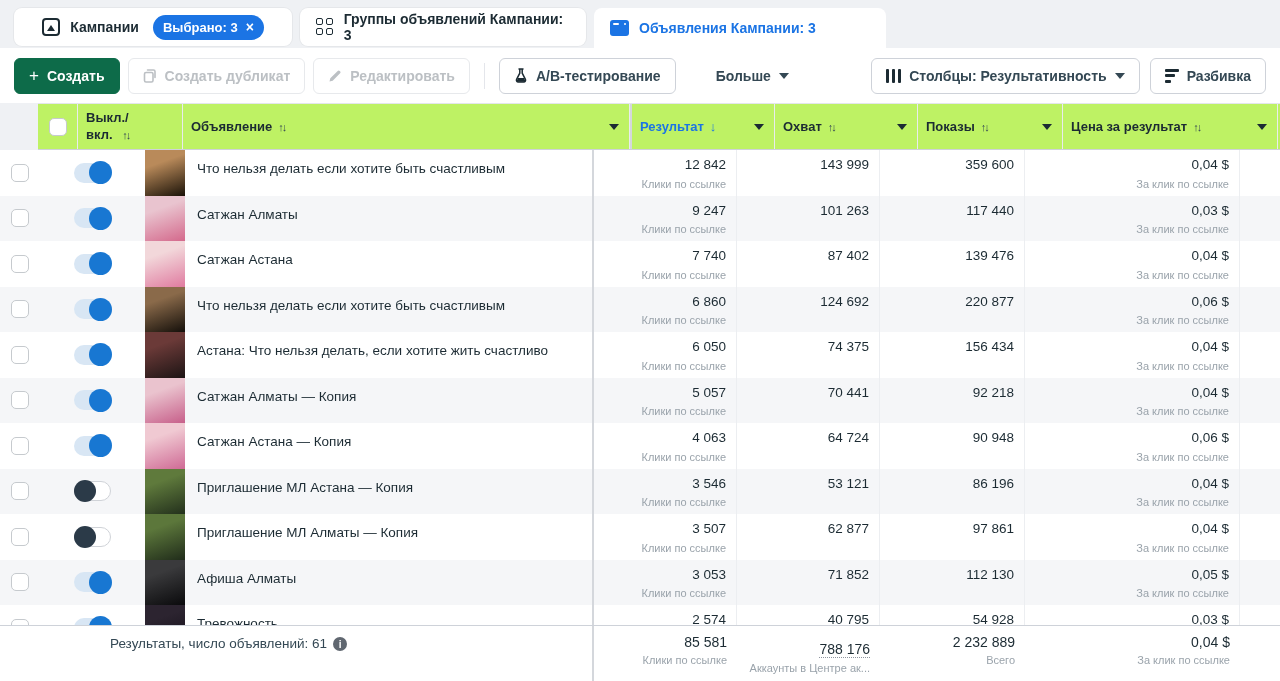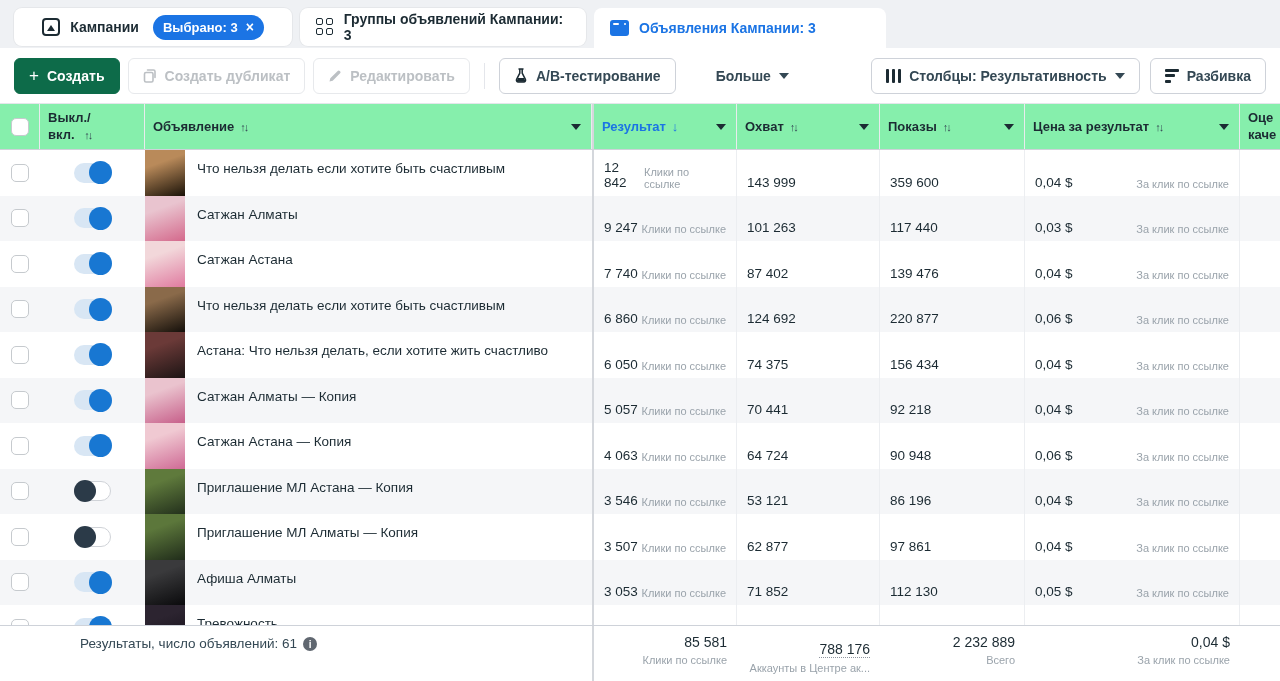--- a/index.html
+++ b/index.html
@@ -43,21 +43,21 @@
            border-top:6px solid #344854; display:inline-block; }
   .toolbar-right { margin-left:auto; display:flex; align-items:center; gap:10px; }
   .ic-columns { display:flex; gap:2.5px; }
   .ic-columns i { width:3.5px; height:14px; background:#1c2b33; display:block; border-radius:1px; }
   .ic-breakdown { display:flex; flex-direction:column; gap:2.5px; align-items:flex-start; }
   .ic-breakdown i { height:3px; background:#1c2b33; display:block; border-radius:1px; }
   .ic-breakdown i:nth-child(1){ width:14px; } .ic-breakdown i:nth-child(2){ width:10px; } .ic-breakdown i:nth-child(3){ width:6px; }
 
   
   .grid-row { display:grid; grid-template-columns:40px 105px 447px 145px 143px 145px 215px minmax(40px,1fr); }
-  .thead { height:47px; background:#86efac; border-top:1px solid #e4e6eb; border-bottom:1px solid #ced2d9; font-size:13px; font-weight:700; }
+  .thead { height:47px; background:#bef264; border-top:1px solid #e4e6eb; border-bottom:1px solid #ced2d9; font-size:13px; font-weight:700;margin-left:38px; }
   .th { display:flex; align-items:center; padding:0 8px; border-right:1px solid #e9ebee; position:relative; cursor:pointer; }
   .th .sort { font-size:11px; color:#344854; margin-left:6px; letter-spacing:-2px; }
   .th .hcaret { position:absolute; right:10px; top:50%; margin-top:-3px; width:0; height:0;
                 border-left:5px solid transparent; border-right:5px solid transparent; border-top:6px solid #1c2b33; }
   .th.two-line { flex-direction:column; align-items:flex-start; justify-content:center; line-height:1.25; }
   .th-result { color:#1b74e4; border-left:2px solid #d4d7dc; }
   .th-result .sort { color:#1b74e4; font-size:13px; letter-spacing:0; }
   .checkbox { width:18px; height:18px; background:#fff; border:1.5px solid #c6cace; border-radius:5px; display:inline-block; cursor:pointer; }
   .th-check, .c-check { justify-content:center; display:flex; align-items:center; }
 
@@ -67,31 +67,31 @@
   .cell { display:flex; align-items:center; }
   .c-toggle { justify-content:center; }
   .toggle { width:37px; height:20px; border-radius:11px; position:relative; display:inline-block; cursor:pointer; }
   .toggle.on { background:#d8e6f4; }
   .toggle.on .knob { position:absolute; right:-1px; top:-1.5px; width:23px; height:23px; border-radius:50%; background:#1877d2; }
   .toggle.off { background:#fff; border:1.5px solid #d0d3d8; }
   .toggle.off .knob { position:absolute; left:-1px; top:-2px; width:22px; height:22px; border-radius:50%; background:#2b3a48; }
   .c-name { overflow:hidden; cursor:pointer; }
   .thumb { width:40px; height:45.5px; flex:0 0 40px; background:#444; }
   .ad-name { font-size:13.5px; padding:0 12px; white-space:nowrap; overflow:hidden; text-overflow:ellipsis; align-self:flex-start; margin-top:11px; }
-  .c-num { flex-direction:row; align-items:flex-end; justify-content:space-between; padding:7px 10px 6px;
+  .c-num { flex-direction:column; align-items:flex-end; justify-content:space-between; padding:7px 10px 6px;
            border-right:1px solid #eceef1; }
   .c-num .val { font-size:13.5px; color:#1c2b33; }
   .c-num .lbl { font-size:11px; color:#9aa3ab; }
   .c-result { border-left:2px solid #d4d7dc; }
   .c-last { border-right:none; }
 
   
   .tfoot { height:56px; background:#fff; border-top:1px solid #ced2d9; font-size:13.5px; }
   .f-label { grid-column:1 / 4; display:flex; align-items:flex-start; padding:10px 8px 0 8px; gap:6px; font-size:13.5px; color:#344854; }
-  .f-label .txt { margin-left:72px; }
+  .f-label .txt { margin-left:102px; }
   .info-i { width:14px; height:14px; border-radius:50%; background:#606770; color:#fff; font-size:10px; font-weight:700;
             display:inline-flex; align-items:center; justify-content:center; margin-top:1px; font-style:normal; }
   .f-num { flex-direction:column; align-items:flex-end; justify-content:flex-start; gap:4px; padding:8px 10px 0; display:flex; }
   .f-num .val { font-size:14px; color:#1c2b33; }
   .f-num .lbl { font-size:11px; color:#9aa3ab; white-space:nowrap; }
   .f-result { border-left:2px solid #d4d7dc; }
   .dotted { border-bottom:1px dotted #8d949e; cursor:pointer;margin-top:7px; }
 </style>
 </head>
 <body>

